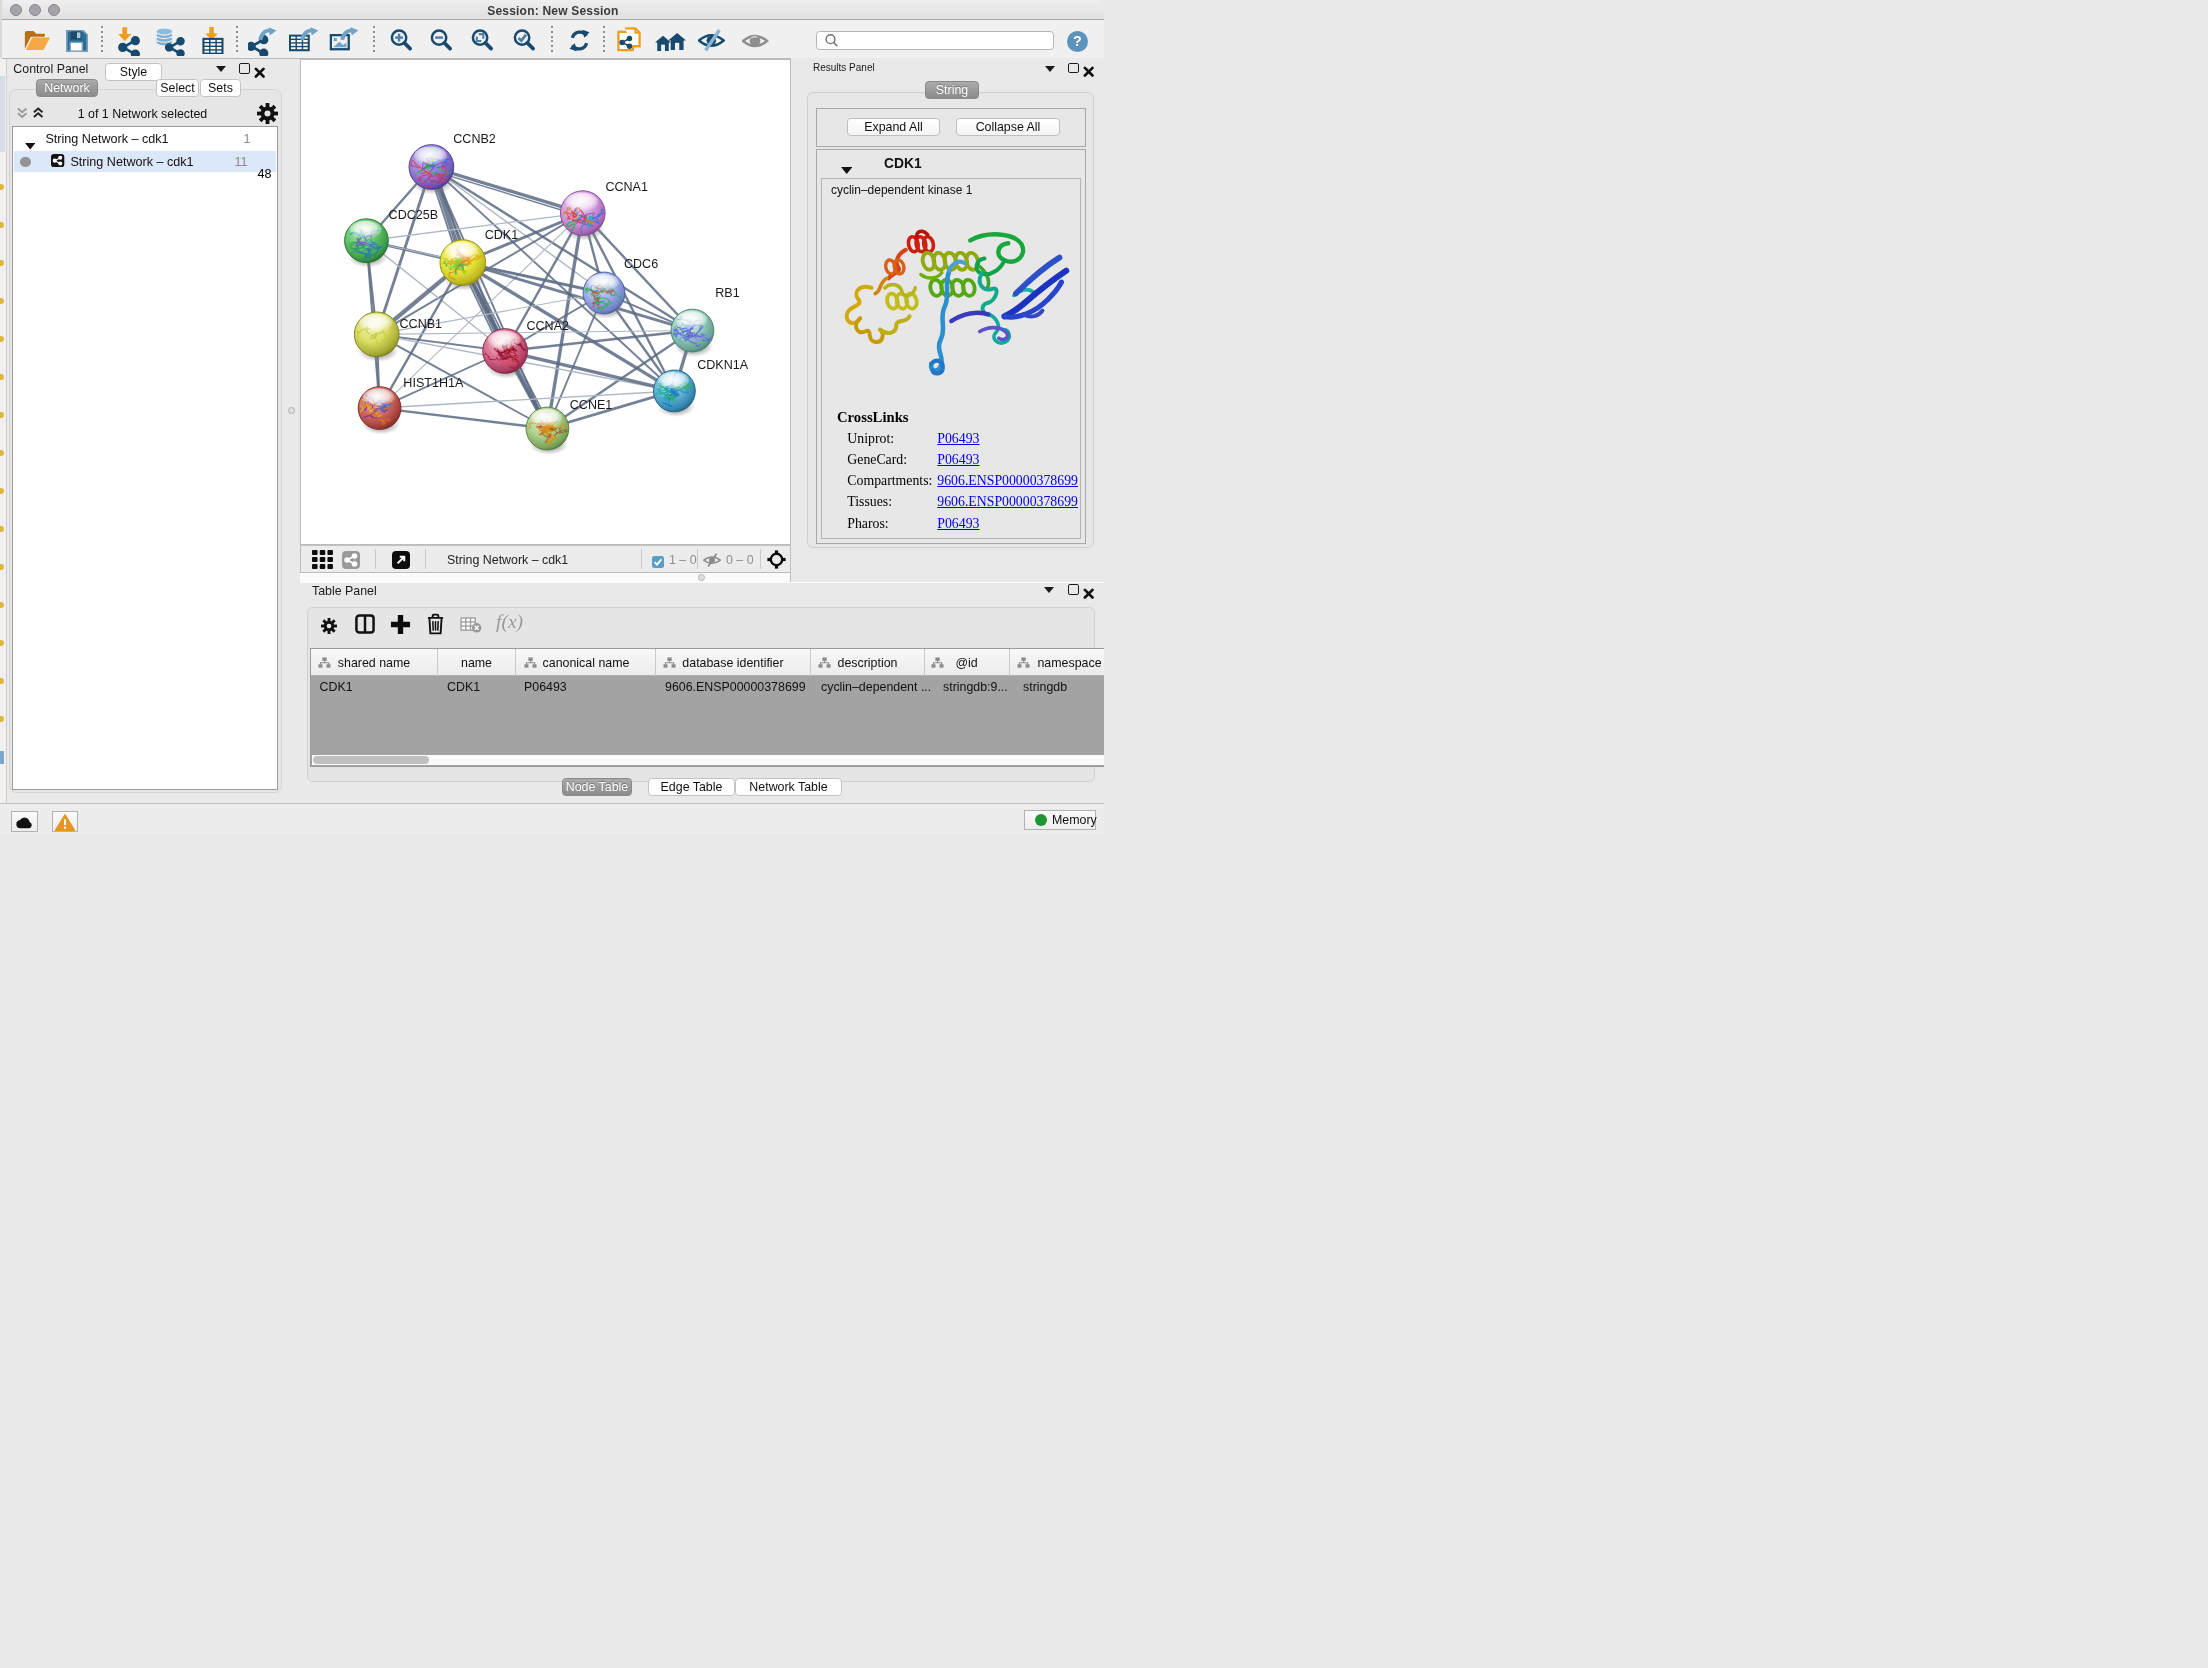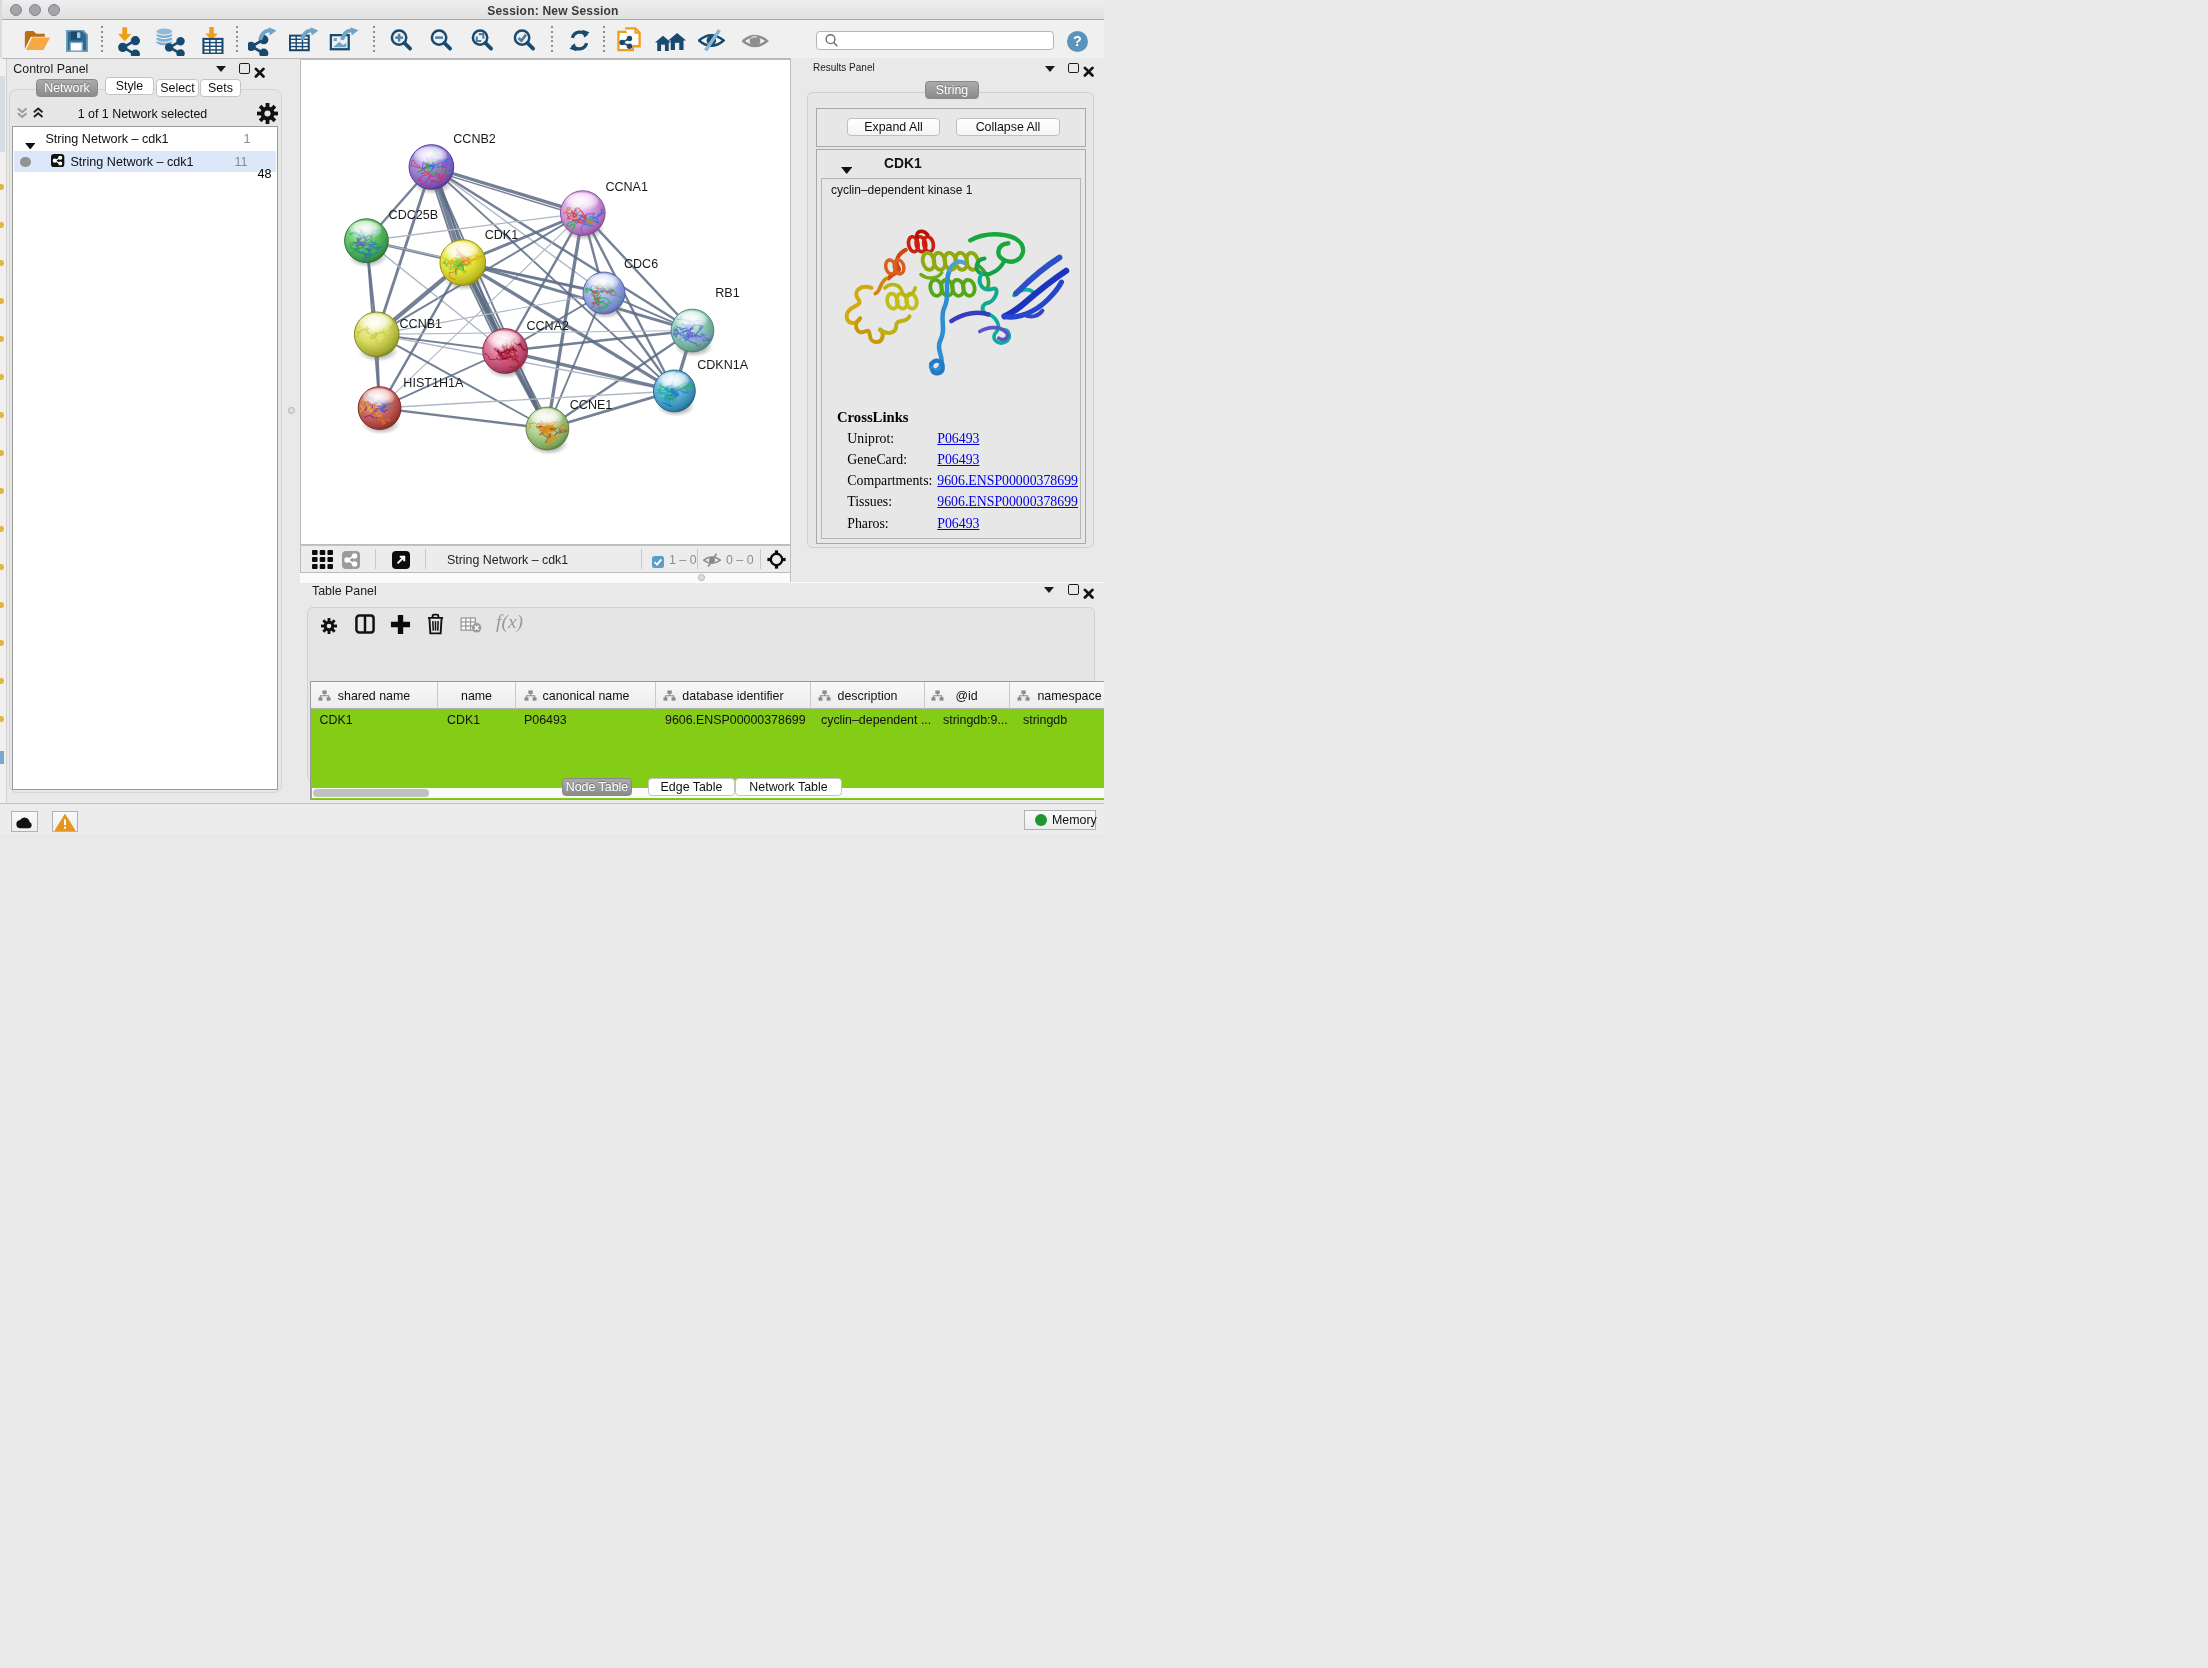--- a/index.html
+++ b/index.html
@@ -56,22 +56,22 @@
   border:1px solid #a8a8a8; background:#e7e7e7; }
 #rp-inner { position:absolute; left:25px; top:91px; width:270px; height:395px;
   border:1px solid #a8a8a8; background:#e7e7e7; }
 #rp-inner2 { position:absolute; left:4.3px; top:28px; right:4.3px; bottom:4.3px;
   border:1px solid #b4b4b4; }
 .serif { font-family:"Liberation Serif", serif; }
 .link { color:#0000e0; text-decoration:underline; font-family:"Liberation Serif", serif; white-space:nowrap; }
 
 #tp-box { position:absolute; left:307px; top:607px; width:788px; height:175px;
   background:#e5e5e5; border:1px solid #d0d0d0; border-radius:5.7px; }
-#tbl { position:absolute; left:310px; top:681px; width:933px; height:119px;
-  background:#84cc16; border:1px solid #9a9a9a; overflow:hidden; }
+#tbl { position:absolute; left:310px; top:648px; width:933px; height:119px;
+  background:#a3a3a3; border:1px solid #9a9a9a; overflow:hidden; }
 #tblhead { position:absolute; left:0; top:0; right:0; height:27px;
   background:linear-gradient(#f8f8f8,#ececec); border-bottom:1px solid #b0b0b0; }
 .th { position:absolute; top:0; height:27px; border-right:1px solid #c9c9c9;
   font-size:12.4px; color:#111; }
 .thl { position:absolute; top:6.7px; width:100%; text-align:center; }
 .td { position:absolute; top:31px; font-size:12.4px; color:#111; white-space:nowrap; }
 #hsb { position:absolute; left:1px; bottom:1px; height:10.5px; right:1px; background:#fafafa; }
 #hsbthumb { position:absolute; left:1px; top:1px; width:116px; height:8.6px;
   background:#c0c0c0; border-radius:4.8px; }
 
@@ -261,21 +261,21 @@
     <div id="helpbtn">?</div>
   </div>
 <div class="abs" style="left:13.3px;top:62px;font-size:12.4px;color:#1c1c1c">Control Panel</div>
 <div class="paneltri" style="left:216px;top:66px"></div>
 <div class="panelsq" style="left:239px;top:63px"></div>
 <div class="abs" style="left:254px;top:64px"><svg width="11.4" height="11.4" viewBox="0 0 12 12">
       <path d="M2 2 L10 10 M10 2 L2 10" stroke="#111" stroke-width="2.8" stroke-linecap="round"></path>
     </svg></div>
 <div id="cp-box"></div>
 <div class="tab tabsel" style="left:36px;top:79px;width:62px">Network</div>
-<div class="tab" style="left:105px;top:77px;width:49px">Style</div>
+<div class="tab" style="left:105px;top:63px;width:57px">Style</div>
 <div class="tab" style="left:156px;top:79px;width:43px">Select</div>
 <div class="tab" style="left:200px;top:79px;width:41px">Sets</div>
 <svg class="abs" style="left:16px;top:107px" width="12.4" height="12.4" viewBox="0 0 13 13">
     <g fill="none" stroke="#9a9a9a" stroke-width="2">
       <path d="M2 1.5 L6.5 5.5 L11 1.5"></path>
       <path d="M2 6.5 L6.5 10.5 L11 6.5"></path>
     </g>
   </svg>
 <svg class="abs" style="left:32px;top:107px" width="12.4" height="12.4" viewBox="0 0 13 13">
     <g fill="none" stroke="#222" stroke-width="2">

